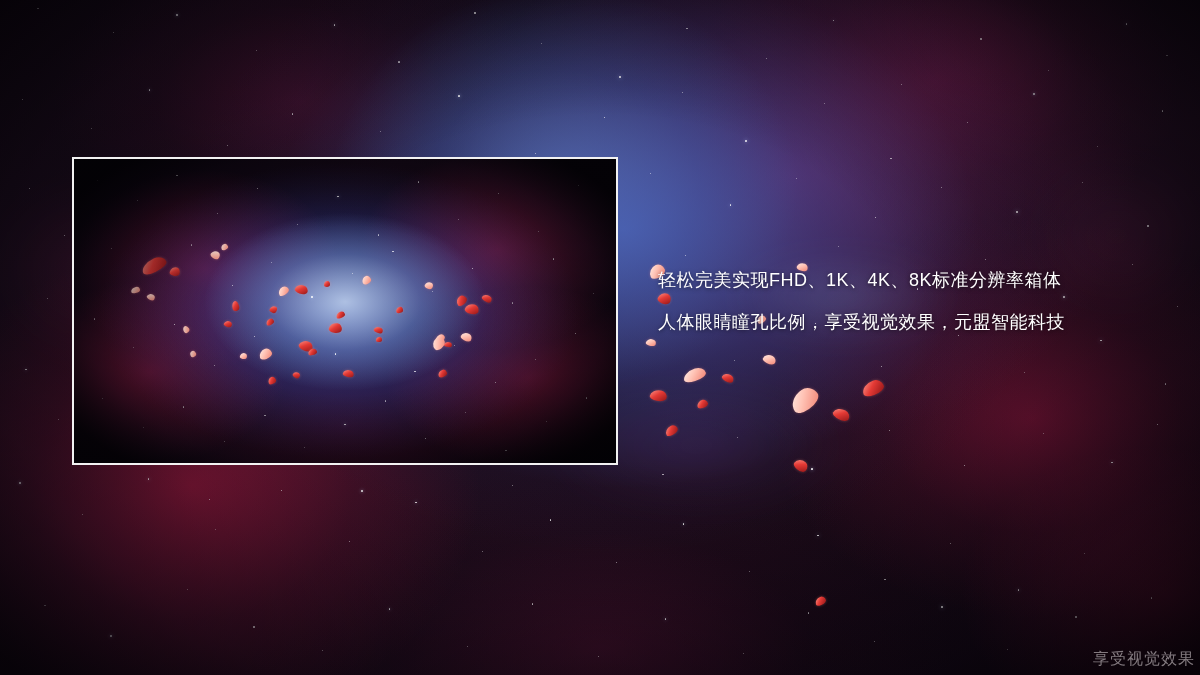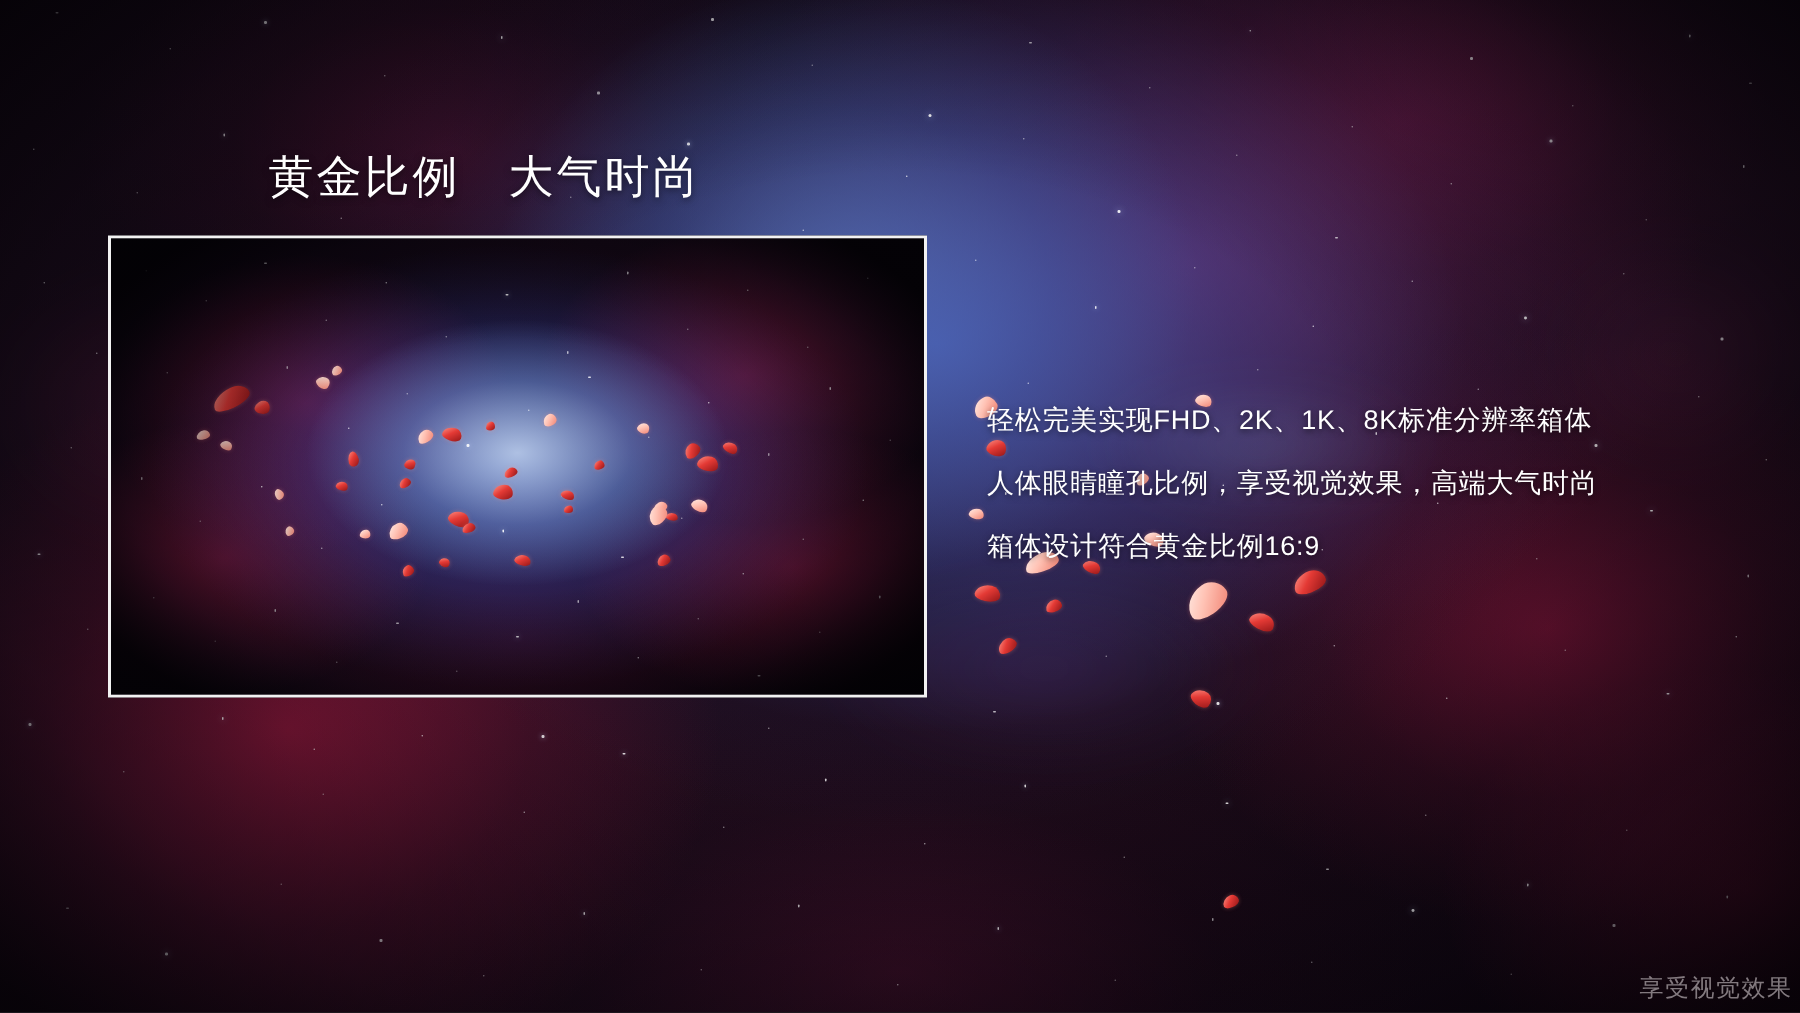--- a/index.html
+++ b/index.html
@@ -382,23 +382,21 @@
         <div class="petal pale" style="left: 71.4%; top: 57.2%; width: 11px; height: 8px; transform: rotate(30deg);"></div>
         <div class="petal deep" style="left: 67.2%; top: 69.4%; width: 9px; height: 7px; transform: rotate(-20deg);"></div>
         <div class="petal pale" style="left: 30.6%; top: 63.8%; width: 7px; height: 6px; transform: rotate(10deg);"></div>
         <div class="petal pale" style="left: 21.4%; top: 63.1%; width: 6px; height: 6px; transform: rotate(-30deg);"></div>
         <div class="petal deep" style="left: 75.2%; top: 44.8%; width: 10px; height: 7px; transform: rotate(35deg);"></div>
         <div class="petal pale" style="left: 27.1%; top: 27.8%; width: 7px; height: 6px; transform: rotate(-20deg);"></div>
       </div>
     <div class="inner-vignette"></div>
   </div>
 
-  <div id="slide-title">黄金比例　大气时尚</div>
 
   <div id="body-text">
-    <div class="body-line">轻松完美实现FHD、2K、1K、8K标准分辨率箱体</div>
-    <div class="body-line">人体眼睛瞳孔比例，享受视觉效果，高端大气时尚</div>
-    <div class="body-line">箱体设计符合黄金比例16:9</div>
+    <div class="body-line">轻松完美实现FHD、1K、4K、8K标准分辨率箱体</div>
+    <div class="body-line">人体眼睛瞳孔比例，享受视觉效果，元盟智能科技</div>
   </div>
 
   <div id="watermark">享受视觉效果</div>
 
 </div>
 
 </body></html>

